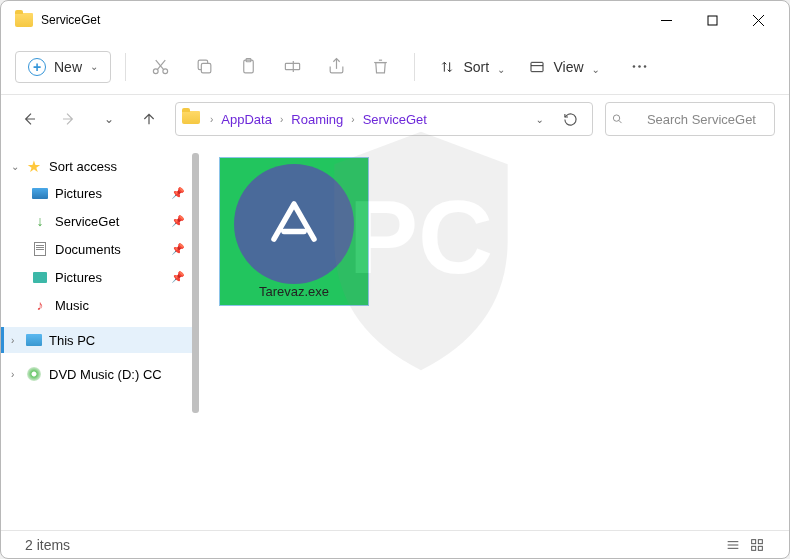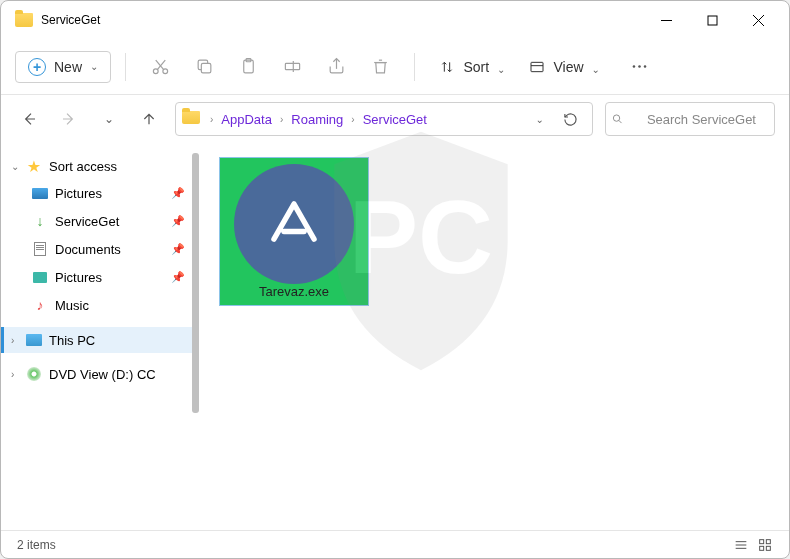--- a/index.html
+++ b/index.html
@@ -76,21 +76,21 @@
   .file.selected { border: 1px solid #8cc3e8; background: #22c55e; }
   .file-iconbox { width: 120px; height: 120px; display: flex; align-items: center; justify-content: center; background: #fff; border-radius: 22px; box-shadow: 0 1px 3px rgba(0,0,0,0.15); margin-bottom: 10px; }
   .file-name { font-size: 13px; color: #222; text-align: center; }
 
   .dat-icon { width: 90px; height: 90px; border-radius: 50%; background: radial-gradient(circle at 35% 35%, #ffb648, #e88a1a); display: flex; align-items: center; justify-content: center; }
   .dat-icon svg { width: 36px; height: 36px; }
   .exe-icon { width: 120px; height: 120px; border-radius: 50%; background: #4a6a9a; display: flex; align-items: center; justify-content: center; }
   .exe-icon svg { width: 60px; height: 60px; }
 
   
-  .statusbar { height: 28px; border-top: 1px solid #e5e5e5; display: flex; align-items: center; padding: 0 16px; font-size: 12px; color: #555; }
+  .statusbar { height: 28px; border-top: 1px solid #e5e5e5; display: flex; align-items: center; padding: 0 24px; font-size: 14px; color: #555; }
   .sb-spacer { flex: 1; }
   .view-ico { display: flex; align-items: center; gap: 4px; cursor: pointer; color: #555; }
   .view-ico svg { width: 16px; height: 16px; }
 
   
   .watermark { position: absolute; top: 0; left: 0; right: 0; bottom: 0; pointer-events: none; display: flex; align-items: center; justify-content: center; }
   .watermark-text { font-size: 80px; font-weight: bold; color: rgba(120,120,120,0.13); font-style: italic; letter-spacing: -2px; transform: translateX(30px); }
   .watermark-shield { position: absolute; left: 310px; top: 120px; opacity: 0.12; }
 </style>
 </head>
@@ -286,21 +286,21 @@
         <span class="sb-ico">
             <div class="pc-ico"></div>
           </span>
         <span>This PC</span>
       </div>
       <div class="sb-header" style="margin-top:8px;">
         <span class="sb-exp">›</span>
         <span class="sb-ico">
             <div class="dvd-ico"></div>
           </span>
-        <span>DVD View (D:) CC</span>
+        <span>DVD Music (D:) CC</span>
       </div>
       <div class="sb-scrollbar-fake"></div>
     </div>
 
     <div class="content">
       <div class="file selected">
         <div class="exe-icon">
           <svg viewBox="0 0 24 24" fill="none" stroke="#fff" stroke-width="2.2">
               <path d="M4 18L12 4l8 14M8 15h8" stroke-linecap="round" stroke-linejoin="round"></path>
             </svg>

